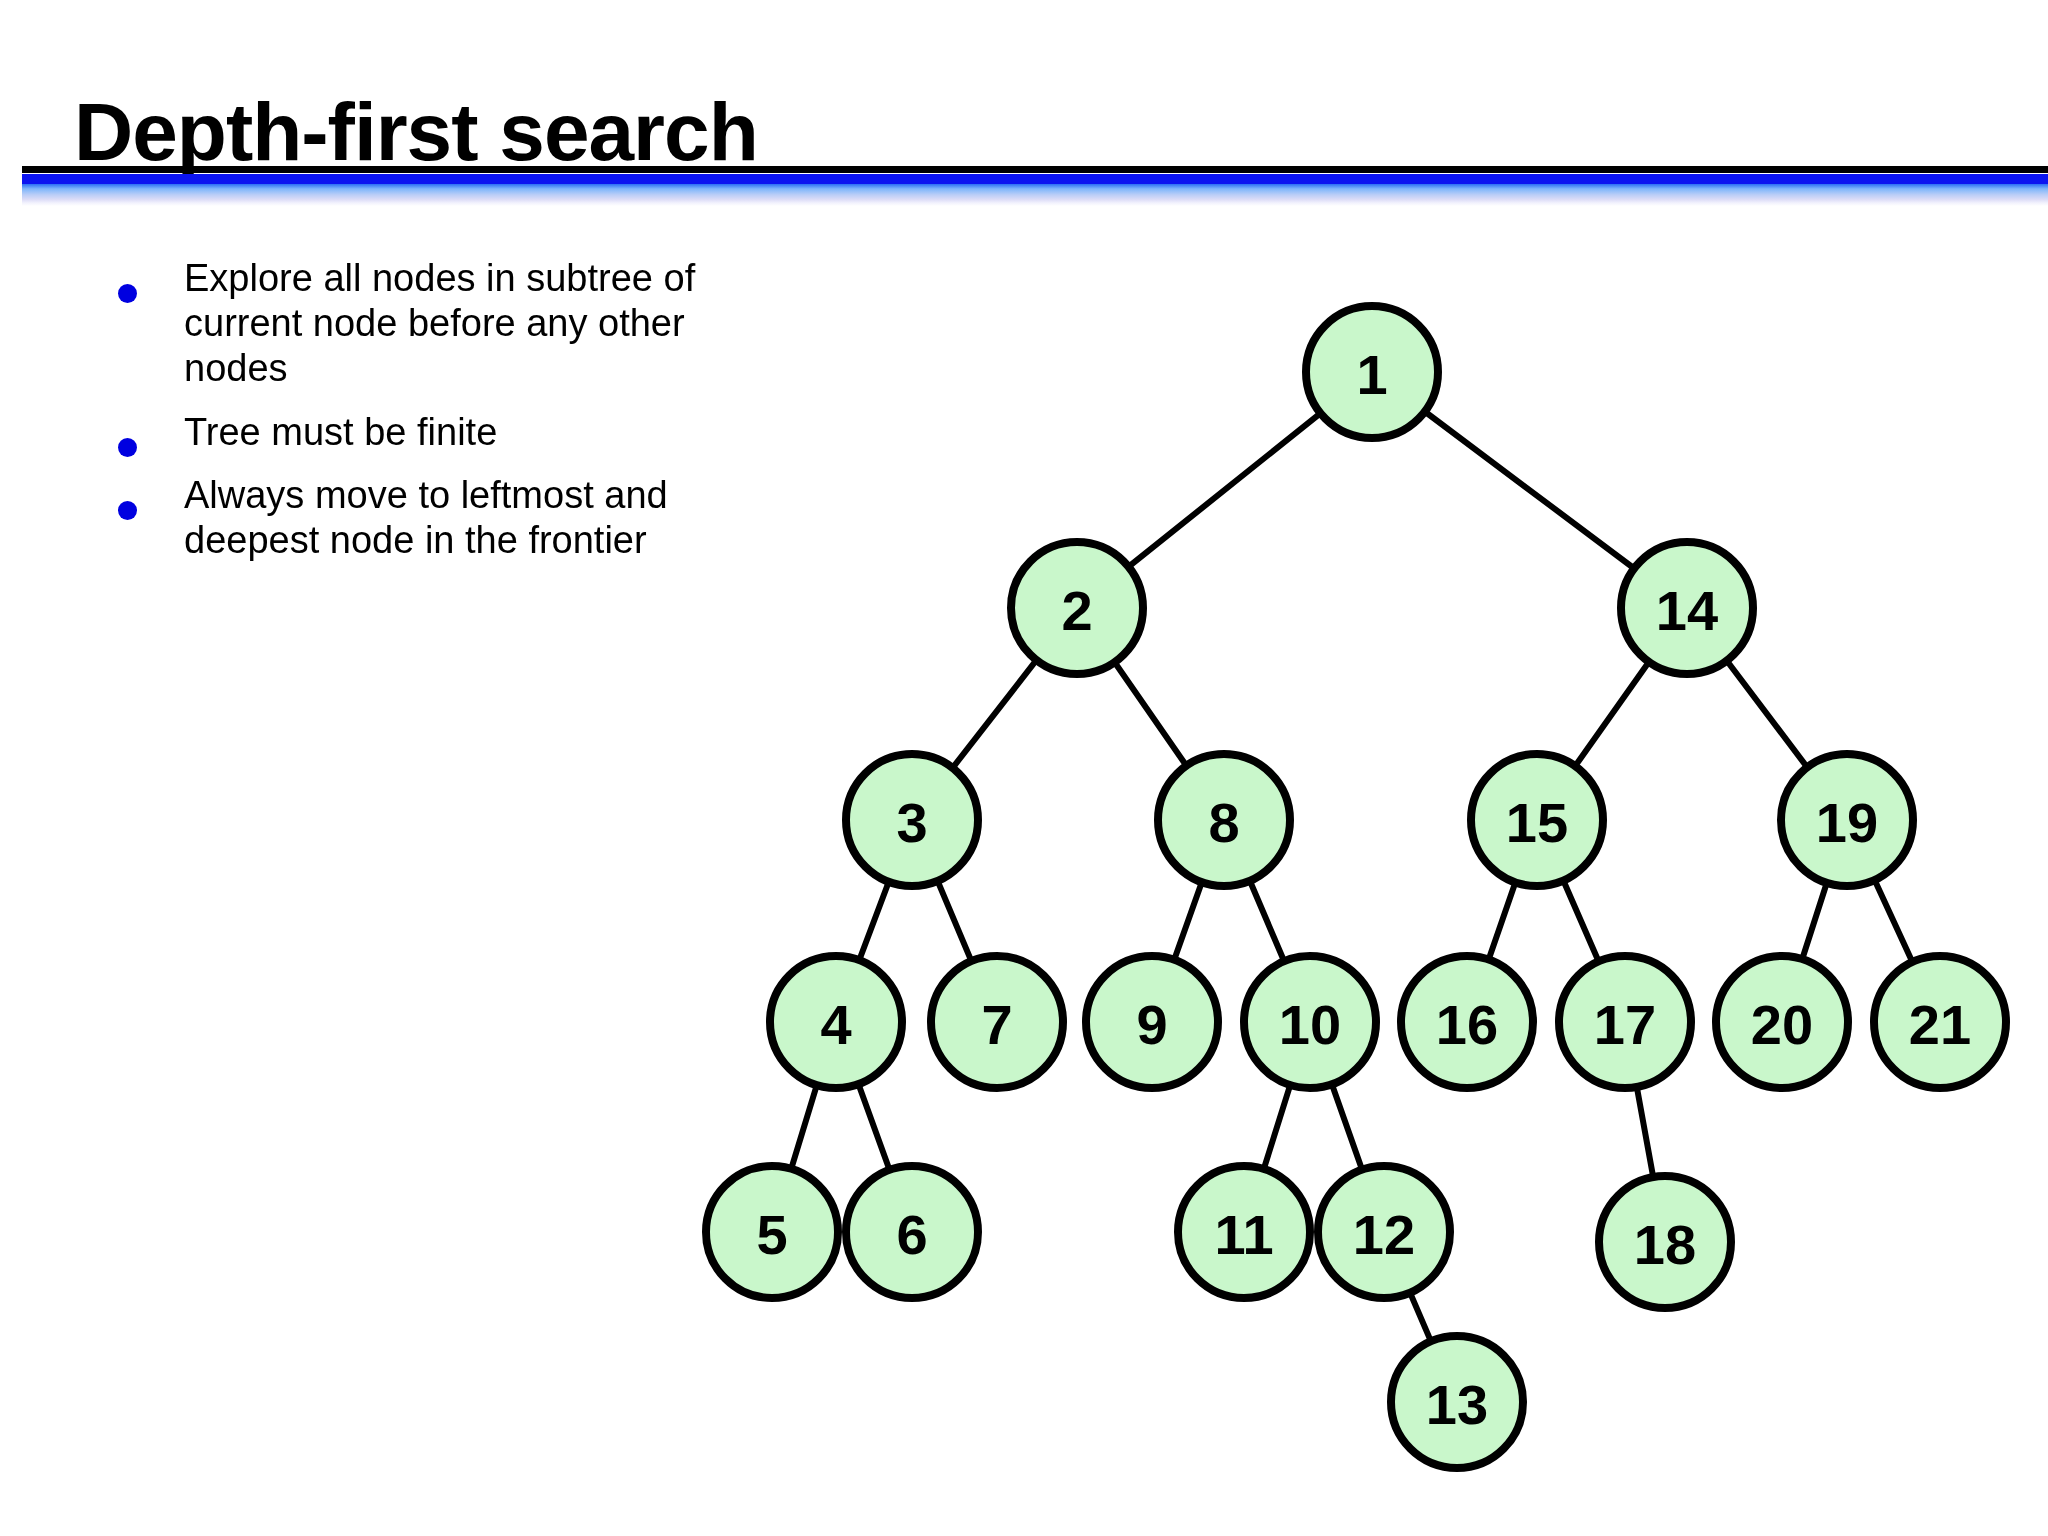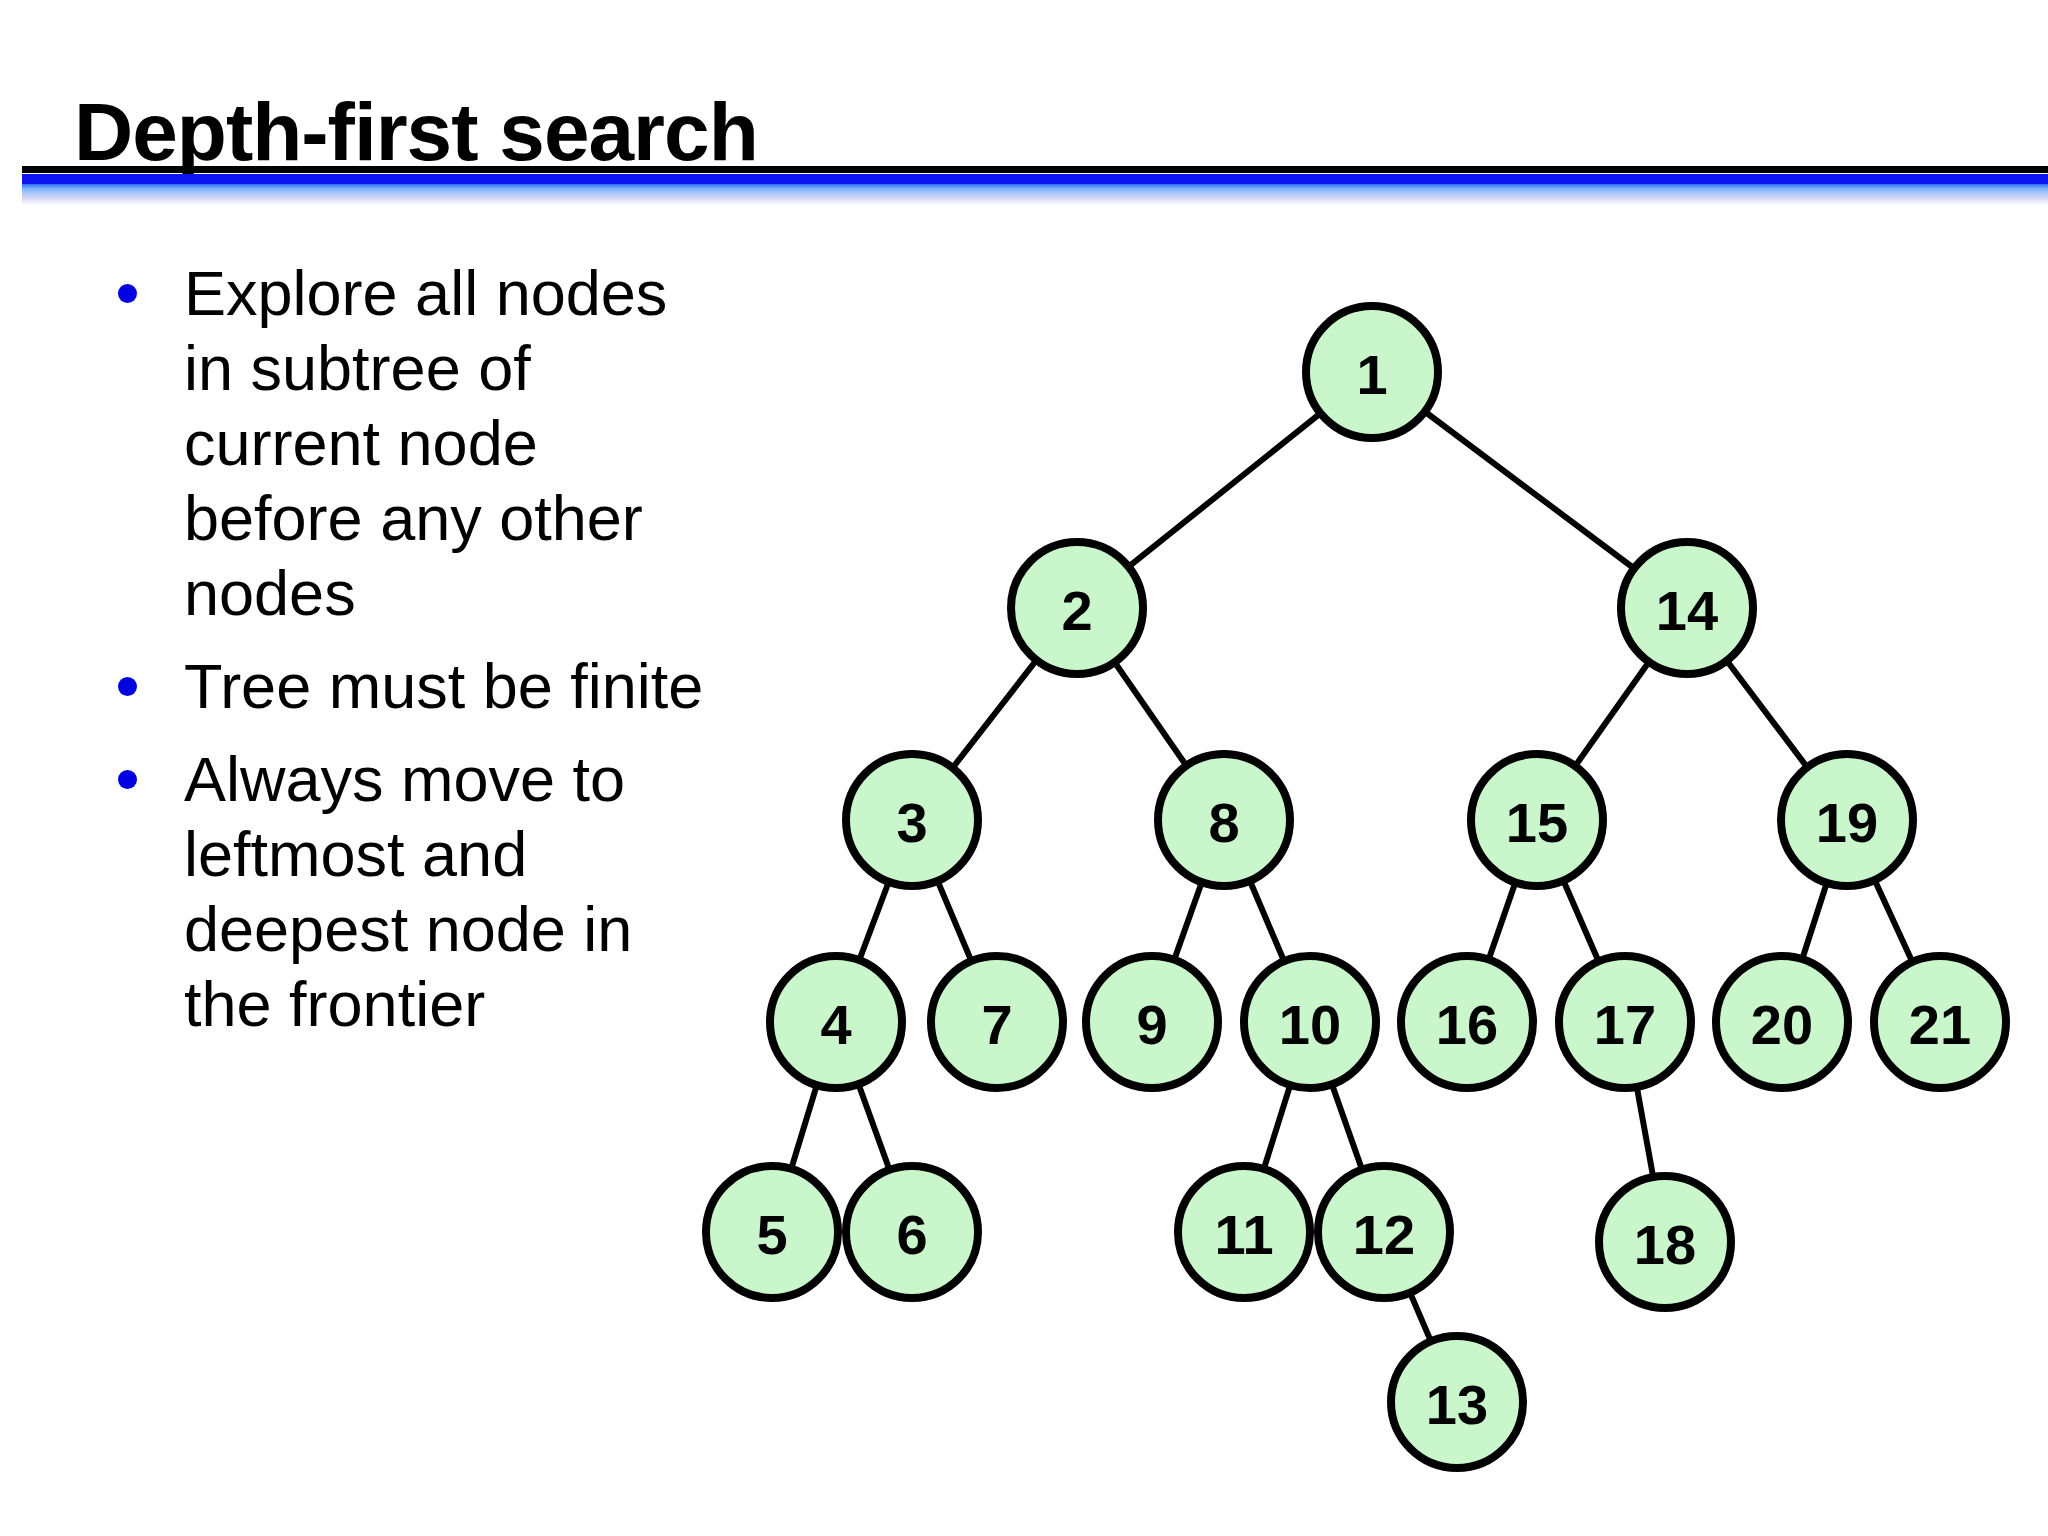--- a/index.html
+++ b/index.html
@@ -92,21 +92,21 @@
     position: absolute;
     left: 12px;
     top: 28px;
     width: 19px;
     height: 19px;
     border-radius: 50%;
     background: #0000e0;
   }
   .bullet-text {
     display: block;
-    font-size: 63px;
+    font-size: 38px;
     line-height: 1.19;
     color: #000000;
     font-weight: normal;
   }
 
   
   .tree-wrap {
     position: absolute;
     left: 640px;
     top: 190px;

